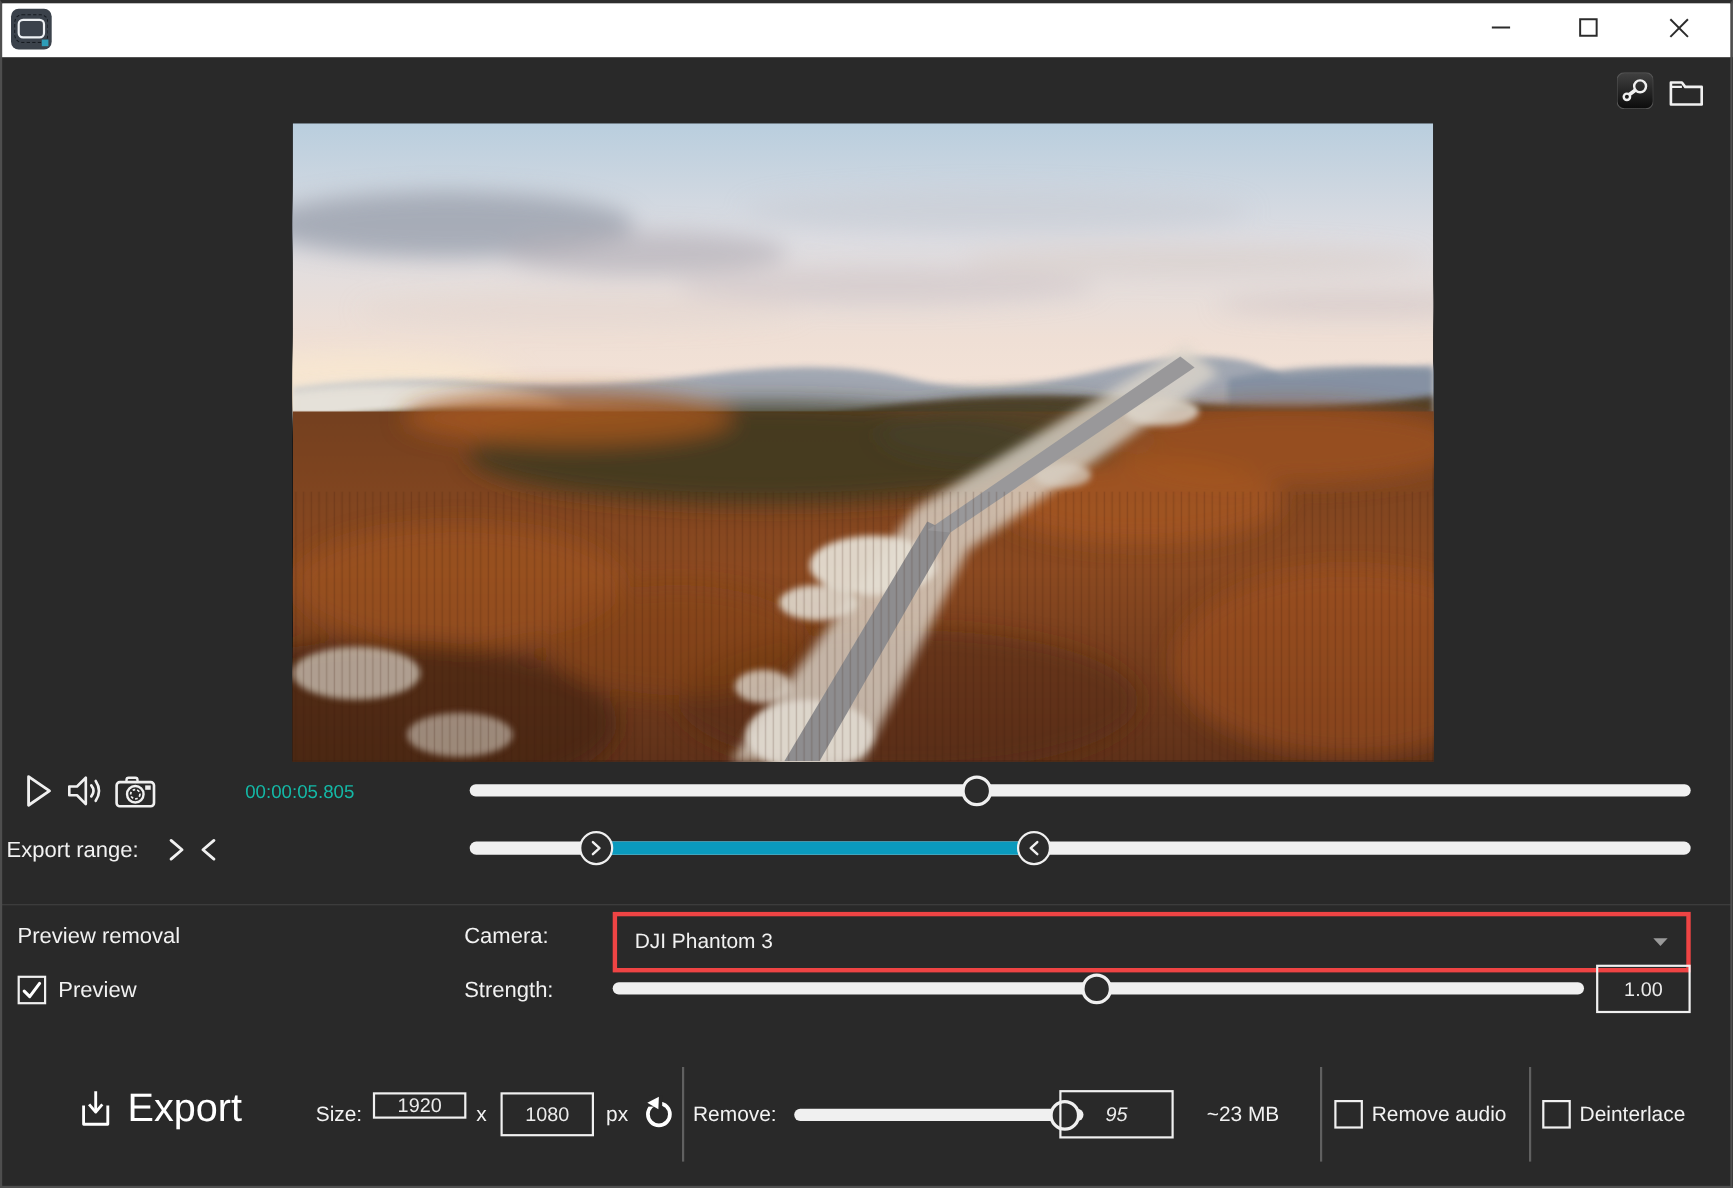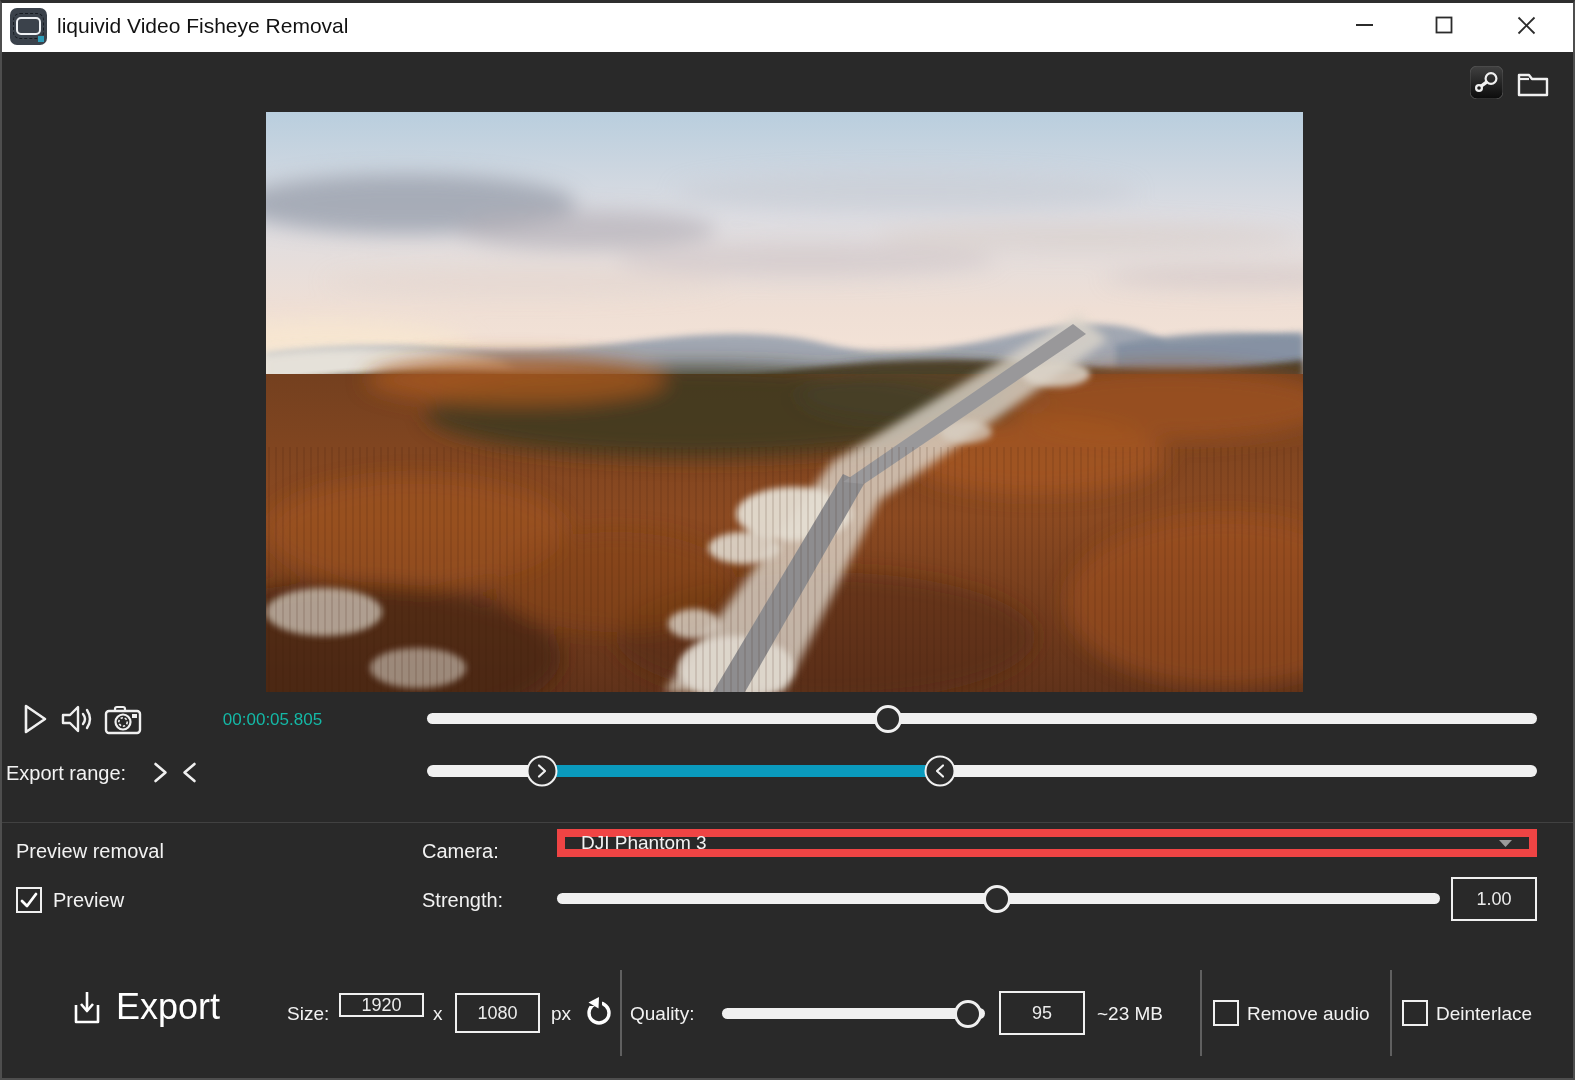--- a/index.html
+++ b/index.html
@@ -50,21 +50,21 @@
 
   
   .timestamp { position:absolute; left:200px; top:710px; width:145px; text-align:center;
                color:#14b8a6; font-size:17px; }
   .seek-track { left:427px; top:713px; width:1110px; height:11px; }
 
   
   .range-track { left:427px; top:765px; width:1110px; height:12px; }
 
   
-  .dropdown { position:absolute; left:557px; top:829px; width:980px; height:28px; border:8px solid #ef4444;
+  .dropdown { position:absolute; left:557px; top:829px; width:980px; height:55px; border:4px solid #ef4444;
               background:#292929; display:flex; align-items:center; padding:0 16px; cursor:pointer; }
   .dropdown .val { color:#f2f2f2; font-size:19px; }
   .dropdown .arrow { margin-left:auto; }
   .strength-track { left:557px; top:893px; width:883px; height:11px; }
 
   
   .export-btn { position:absolute; left:72px; top:986px; display:flex; align-items:center; gap:14px;
                 color:#ffffff; cursor:pointer; }
   .export-btn .txt { font-size:36px; }
   .quality-track { left:722px; top:1008px; width:263px; height:11px; }
@@ -73,21 +73,20 @@
 <body>
 
 <div class="frame"></div>
 
 <div class="titlebar">
   <div class="app-icon">
     <div class="dash"></div>
     <div class="screen"></div>
     <div class="dot"></div>
   </div>
-  <div class="title">liquivid Video Fisheye Removal</div>
 
   <div class="winbtn winbtn-min">
     <svg width="17" height="4">
       <line x1="0" y1="2" x2="17" y2="2" stroke="#2b2b2b" stroke-width="2"></line>
     </svg>
   </div>
   <div class="winbtn winbtn-max">
     <svg width="18" height="18">
       <rect x="1.5" y="1.5" width="15" height="15" fill="none" stroke="#2b2b2b" stroke-width="1.8"></rect>
     </svg>
@@ -293,25 +292,25 @@
 <div class="iconbtn" style="left:584px; top:996px;">
   <svg width="30" height="33" viewBox="0 0 30 33">
     <circle cx="15" cy="17" r="10" fill="none" stroke="#ffffff" stroke-width="3.4"></circle>
     <rect x="6" y="0" width="12" height="10" fill="#292929"></rect>
     <polygon points="15,1 4.5,6.5 14.5,12.5" fill="#ffffff"></polygon>
   </svg>
 </div>
 
 <div class="vdiv" style="left:620px;"></div>
 
-<div class="lbl lbl-sm" style="left:630px; top:1002px;">Quality:</div>
+<div class="lbl lbl-sm" style="left:630px; top:1002px;">Remove:</div>
 <div class="track quality-track">
   <div class="handle" style="left: 93.5%;"></div>
 </div>
-<input class="box-input" style="left: 999px; top: 991px; width: 86px; height: 44px;" value="95">
+<input class="box-input" style="left: 963px; top: 991px; width: 104px; height: 44px; font-style: italic;" value="95">
 <div class="lbl lbl-sm" style="left:1097px; top:1002px;">~23 MB</div>
 
 <div class="vdiv" style="left:1200px;"></div>
 
 <div class="checkbox" style="left:1213px; top:1000px;">
   
 </div>
 <div class="lbl lbl-sm" style="left:1247px; top:1002px;">Remove audio</div>
 
 <div class="vdiv" style="left:1390px;"></div>

